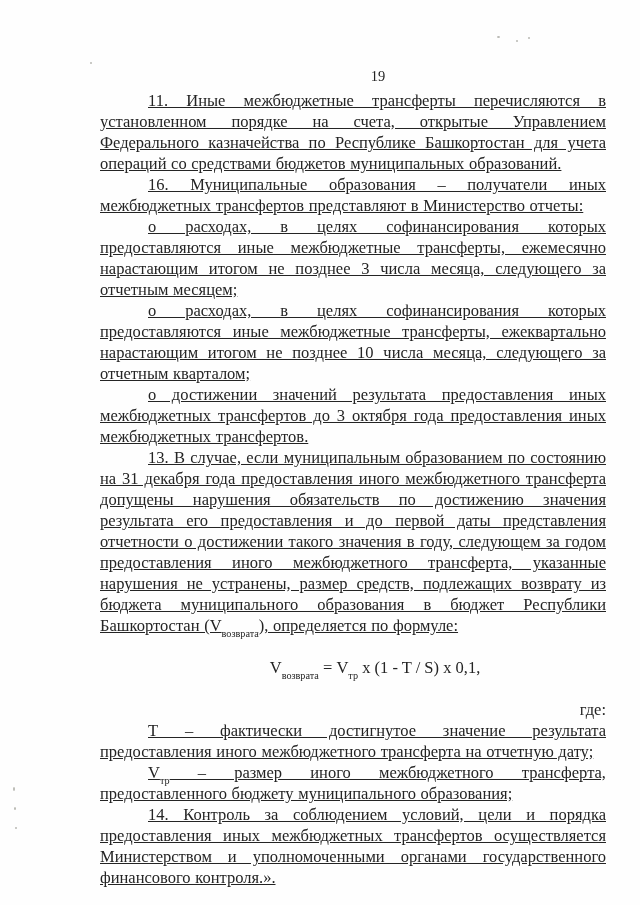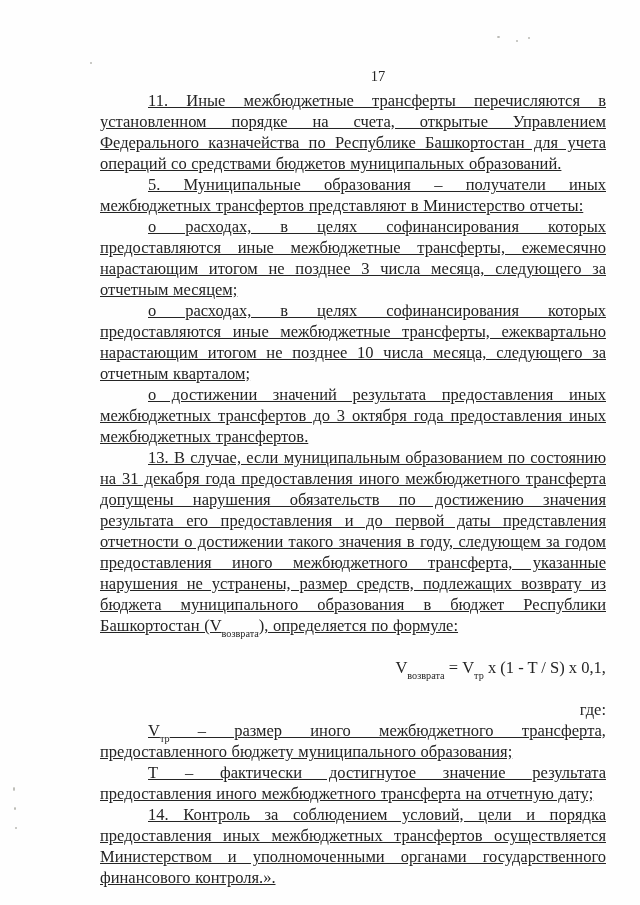--- a/index.html
+++ b/index.html
@@ -32,21 +32,21 @@
   }
   p.para {
     margin: 0;
     text-align: justify;
     text-indent: 48px;
     word-spacing: 0.5px;
     text-decoration: underline;
   }
   p.formula-line {
     margin: 21px 0 0 0;
-    text-align: right;
+    text-align: center;
     text-indent: 44px;
   }
   p.where-line {
     margin: 21px 0 0 0;
     text-align: right;
     text-indent: 44px;
   }
   sub {
     font-size: 0.62em;
     line-height: 0;
@@ -74,39 +74,39 @@
   <span class="speck s1"></span>
   <span class="speck s2"></span>
   <span class="speck s3"></span>
   <span class="speck s4"></span>
   <span class="speck s5"></span>
   <span class="speck s6"></span>
   <span class="speck s7"></span>
 
   <div class="content">
 
-    <div class="page-number">17</div>
+    <div class="page-number">19</div>
 
     <p class="para">11. Иные межбюджетные трансферты перечисляются в установленном порядке на счета, открытые Управлением Федерального казначейства по Республике Башкортостан для учета операций со средствами бюджетов муниципальных образований.</p>
 
-    <p class="para">5. Муниципальные образования – получатели иных межбюджетных трансфертов представляют в Министерство отчеты:</p>
+    <p class="para">16. Муниципальные образования – получатели иных межбюджетных трансфертов представляют в Министерство отчеты:</p>
 
     <p class="para">о расходах, в целях софинансирования которых предоставляются иные межбюджетные трансферты, ежемесячно нарастающим итогом не позднее 3 числа месяца, следующего за отчетным месяцем;</p>
 
     <p class="para">о расходах, в целях софинансирования которых предоставляются иные межбюджетные трансферты, ежеквартально нарастающим итогом не позднее 10 числа месяца, следующего за отчетным кварталом;</p>
 
     <p class="para">о достижении значений результата предоставления иных межбюджетных трансфертов до 3 октября года предоставления иных межбюджетных трансфертов.</p>
 
     <p class="para"><span>13. В случае, если муниципальным образованием по состоянию на 31 декабря года предоставления иного межбюджетного трансферта допущены нарушения обязательств по достижению значения результата его предоставления и до первой даты представления отчетности о достижении такого значения в году, следующем за годом предоставления иного межбюджетного трансферта, указанные нарушения не устранены, размер средств, подлежащих возврату из бюджета муниципального образования в бюджет Республики Башкортостан (V</span><sub>возврата</sub><span>), определяется по формуле:</span></p>
 
     <p class="formula-line"><span>V</span><sub>возврата</sub><span> = V</span><sub>тр</sub><span> x (1 - T / S) x 0,1,</span></p>
 
     <p class="where-line">где:</p>
 
+    <p class="para">Т – фактически достигнутое значение результата предоставления иного межбюджетного трансферта на отчетную дату;</p>
+
     <p class="para"><span>V</span><sub>тр</sub><span> – размер иного межбюджетного трансферта, предоставленного бюджету муниципального образования;</span></p>
-
-    <p class="para">Т – фактически достигнутое значение результата предоставления иного межбюджетного трансферта на отчетную дату;</p>
 
 
     <p class="para">14. Контроль за соблюдением условий, цели и порядка предоставления иных межбюджетных трансфертов осуществляется Министерством и уполномоченными органами государственного финансового контроля.».</p>
 
   </div>
 </div>
 
 </body></html>

